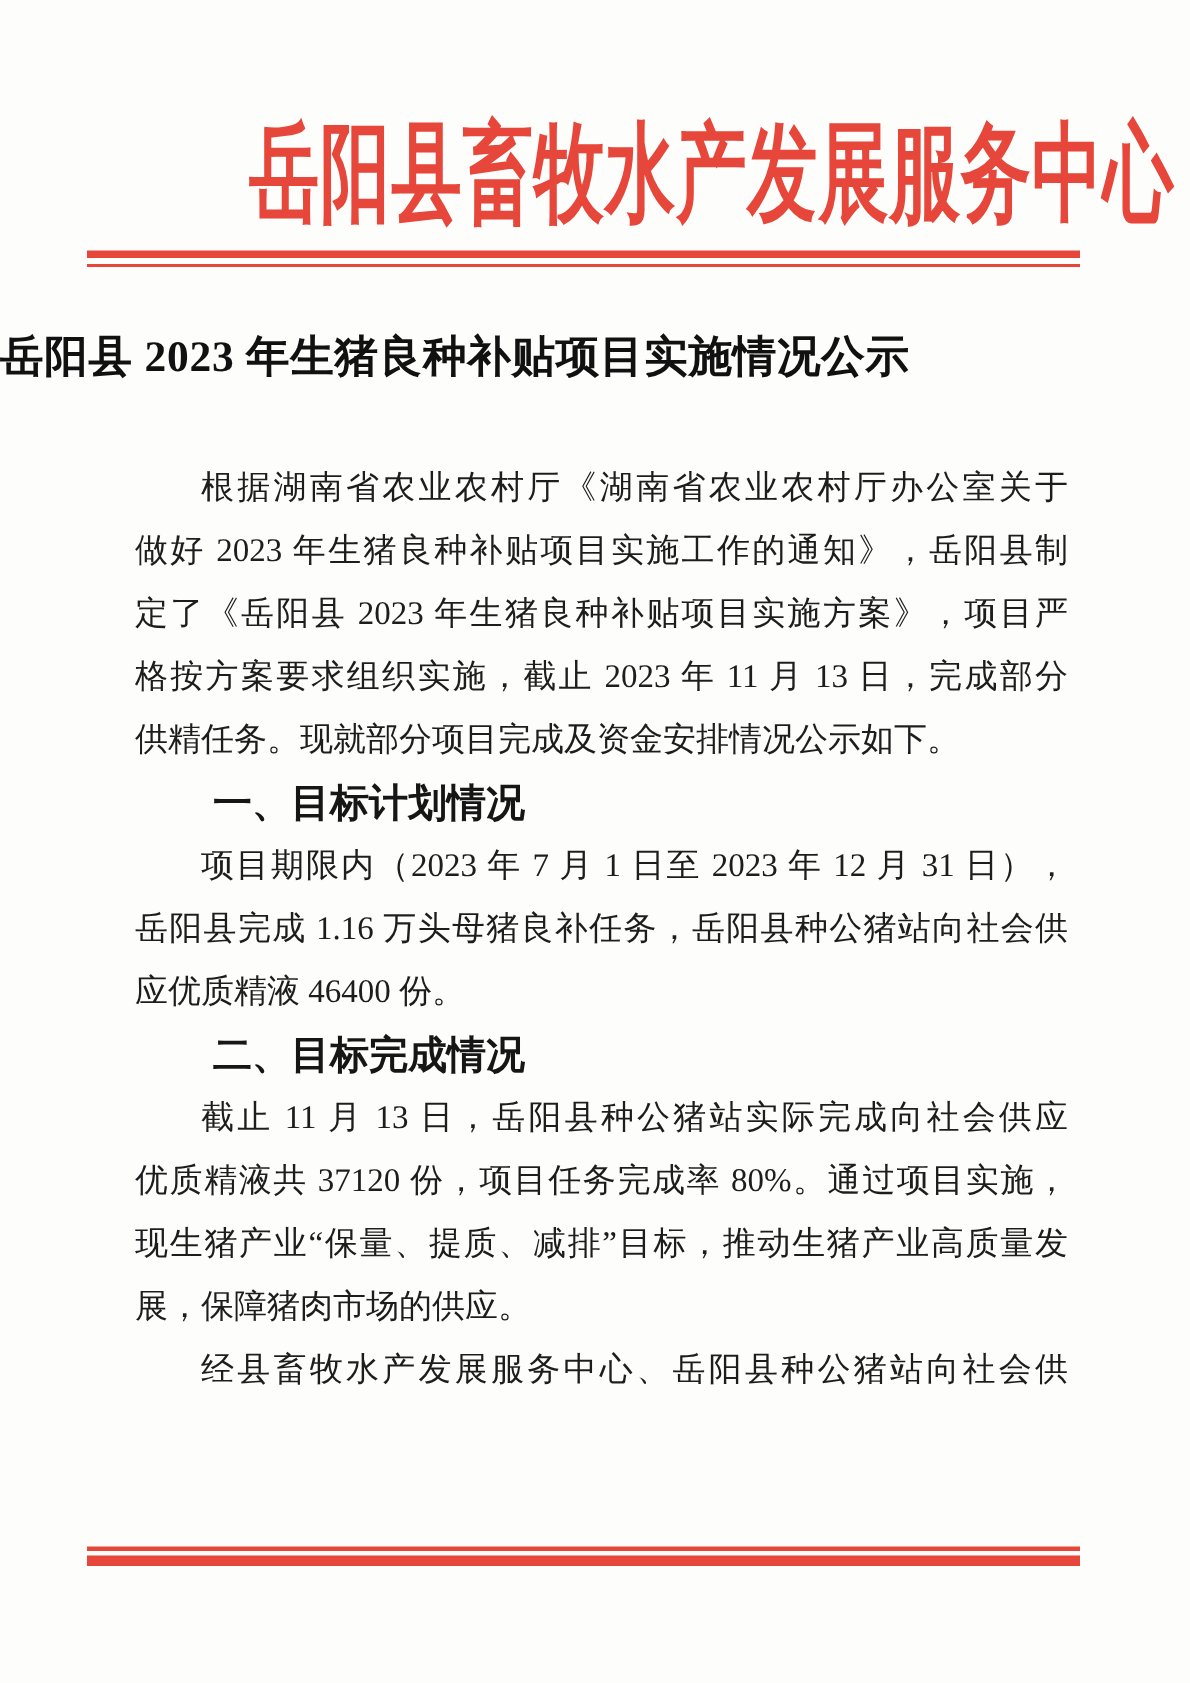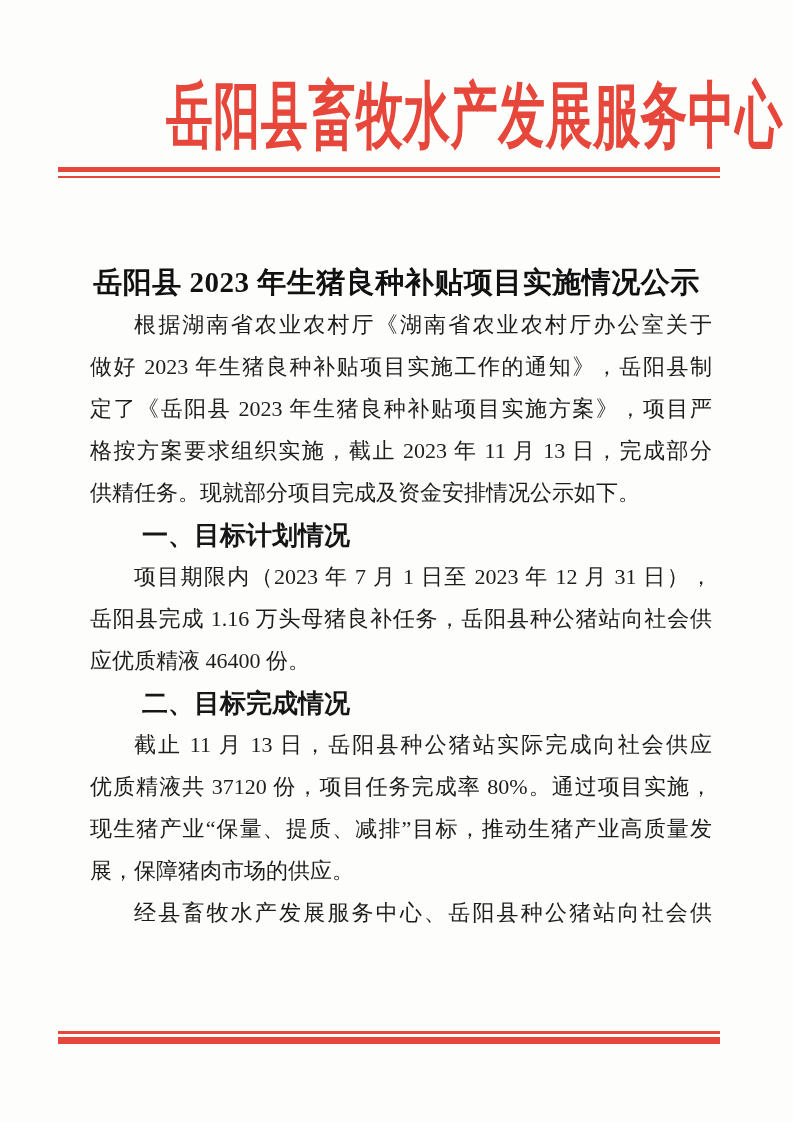--- a/index.html
+++ b/index.html
@@ -36,27 +36,25 @@
   .rule-top-thick  { top: 167px; height: 5px; }
   .rule-top-thin   { top: 176px; height: 2px; }
   .rule-bot-thin   { top: 1031px; height: 3px; }
   .rule-bot-thick  { top: 1037px; height: 7px; }
 
   
   .doc-title {
     position: absolute;
     top: 216px; left: 0; right: 0;
     height: 44px; line-height: 44px;
-    text-align: center;
     font-size: 29px;
     font-weight: bold;
     color: #111;
     letter-spacing: 0.5px;
     white-space: nowrap;
-    margin-top: 44px;
   }
 
   
   .doc-body {
     position: absolute;
     top: 304px; left: 90px; width: 622px;
     font-size: 22px;
     color: #1d1d1d;
   }
   .line {

